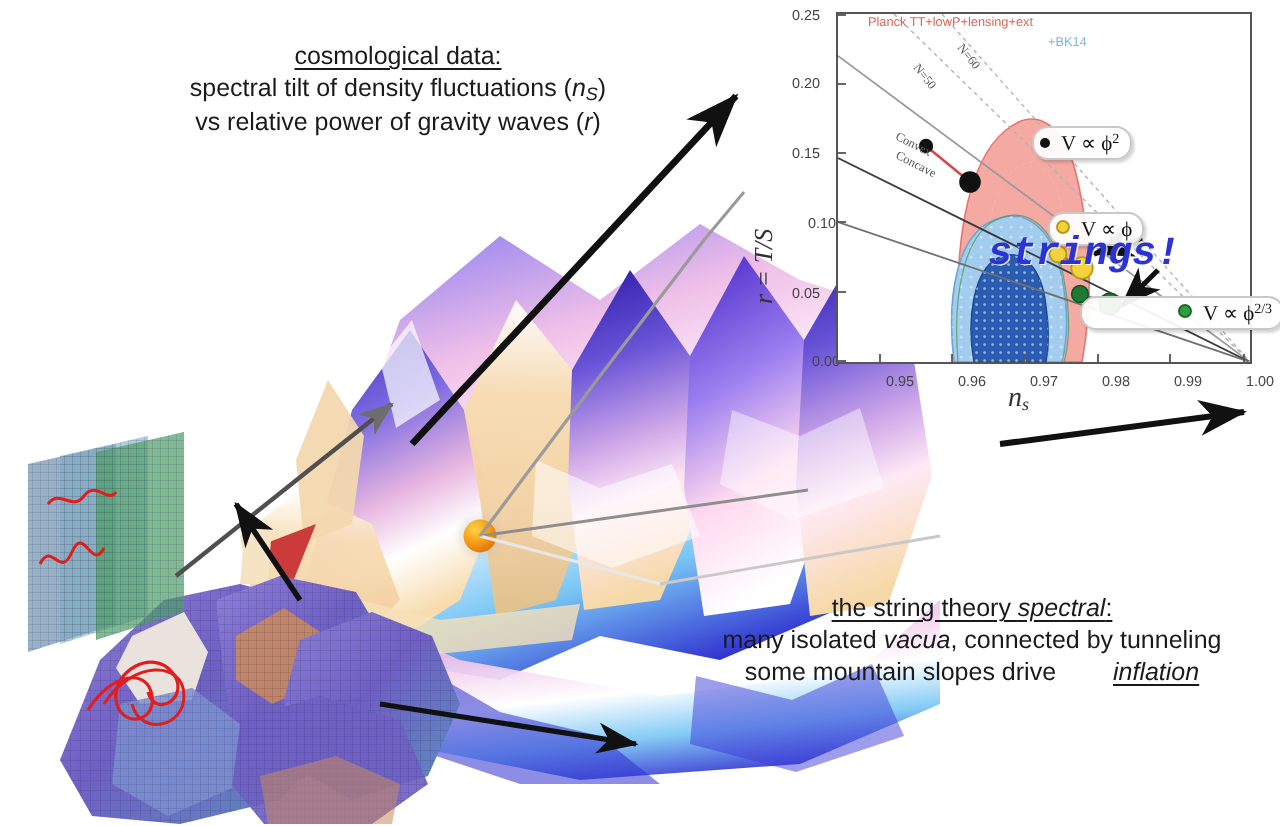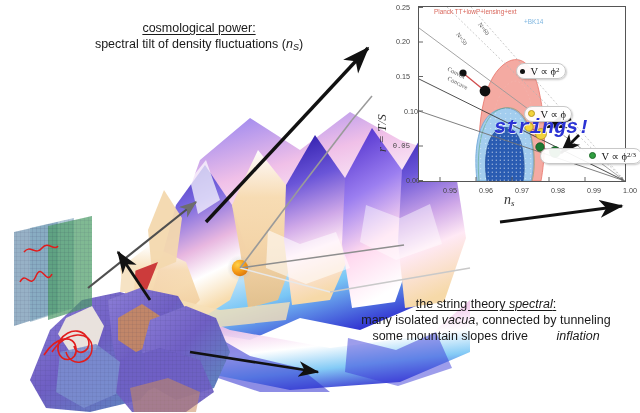--- a/index.html
+++ b/index.html
@@ -5,21 +5,21 @@
   html,body{margin:0;padding:0;background:#ffffff;}
   body{width:640px;height:413px;position:relative;overflow:hidden;
        font-family:"Liberation Sans",sans-serif;color:#1a1a1a;}
   #stage{position:absolute;inset:0;width:640px;height:413px;}
 
   
   .caption{position:absolute;text-align:center;line-height:1.28;}
   .cap-title{font-size:12.5px;text-decoration:underline;text-underline-offset:2px;}
   .cap-line{font-size:12.5px;white-space:nowrap;}
   .it{font-style:italic;}
-  .it-u{font-style:italic;text-underline-offset:2px;margin-left:25px;}
+  .it-u{font-style:italic;text-decoration:underline;text-underline-offset:2px;margin-left:25px;}
   .sub{font-size:9px;vertical-align:-0.22em;font-style:italic;}
 
   #cosmo-caption{left:44px;top:20px;width:310px;}
   #landscape-caption{left:336px;top:296px;width:300px;}
 
   
   #plot-panel{position:absolute;left:372px;top:2px;width:266px;height:206px;}
   #plot-frame{position:absolute;left:46px;top:4px;width:208px;height:176px;
               border:1.1px solid #555;background:#fff;box-sizing:border-box;}
   .ylab{position:absolute;left:2px;top:58px;width:16px;
@@ -223,21 +223,21 @@
     <div class="ylab" style="top:150px;">r = T/S</div>
 
     <div class="xlab">
       <span>n</span><span class="sub">s</span>
     </div>
 
     <div class="ytick" style="top:1px;left:14px;">0.25</div>
     <div class="ytick" style="top:35px;left:14px;">0.20</div>
     <div class="ytick" style="top:70px;left:14px;">0.15</div>
     <div class="ytick" style="top:105px;left:22px;">0.10</div>
-    <div class="ytick" style="top:140px;left:14px;font-family:Liberation Mono, monospace;">0.05</div>
+    <div class="ytick" style="top:140px;left:14px;">0.05</div>
     <div class="ytick" style="top:174px;left:24px;">0.00</div>
 
     <div class="xtick" style="left:53px;top:184px;">0.95</div>
     <div class="xtick" style="left:89px;top:184px;">0.96</div>
     <div class="xtick" style="left:125px;top:184px;">0.97</div>
     <div class="xtick" style="left:161px;top:184px;">0.98</div>
     <div class="xtick" style="left:197px;top:184px;">0.99</div>
     <div class="xtick" style="left:233px;top:184px;">1.00</div>
 
     <div id="plot-frame">
@@ -334,23 +334,26 @@
   </div>
 
   <div class="legbox" style="left:540px;top:148px;padding-left:48px;">
     <span class="legdot g"></span>
     <span>V ∝ ϕ</span><span class="sup">2/3</span>
   </div>
 
   <div id="strings-label">strings!</div>
 
   <div class="caption" id="cosmo-caption">
-    <div class="cap-title">cosmological power:</div>
+    <div class="cap-title">cosmological data:</div>
     <div class="cap-line">
       <span>spectral tilt of density fluctuations (</span><span class="it">n</span><span class="sub">S</span><span>)</span>
+    </div>
+    <div class="cap-line">
+      <span>vs relative power of gravity waves (</span><span class="it">r</span><span>)</span>
     </div>
   </div>
 
   <div class="caption" id="landscape-caption">
     <div class="cap-title">
       <span>the string theory </span><span class="it">spectral</span><span>:</span>
     </div>
     <div class="cap-line">
       <span>many isolated </span><span class="it">vacua</span><span>, connected by tunneling</span>
     </div>

